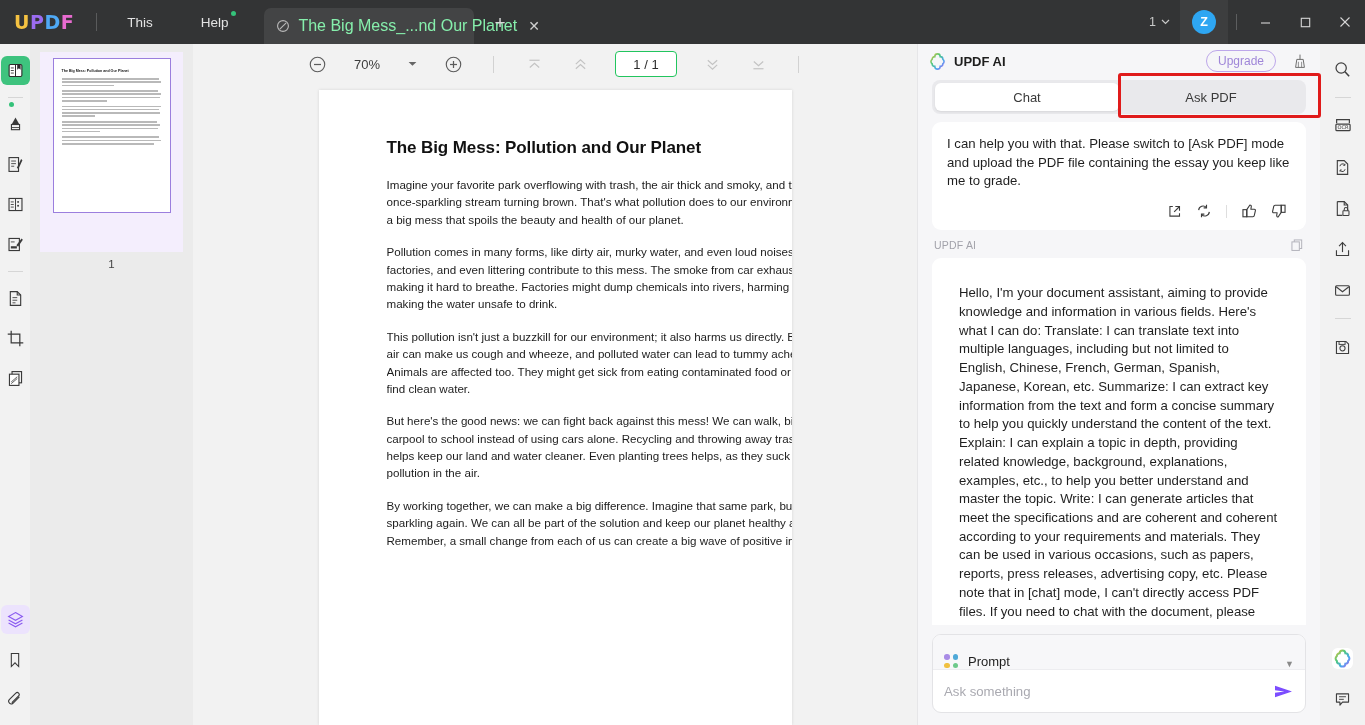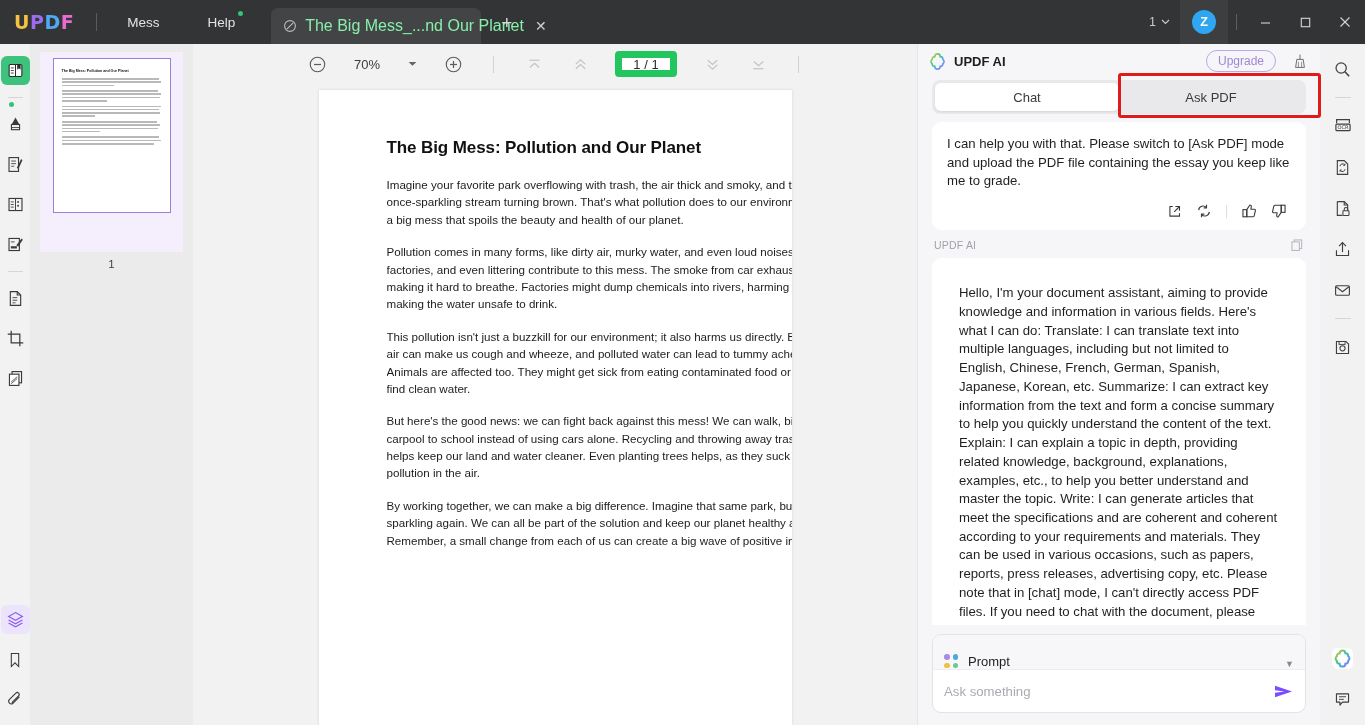--- a/index.html
+++ b/index.html
@@ -100,21 +100,21 @@
   }
   .tb-ico {
     width: 30px; height: 30px; display: flex; align-items: center; justify-content: center;
     cursor: pointer; border-radius: 5px; color: #5c5c5c;
   }
   .tb-ico.dim { color: #c3c3c3; }
   .zoom-val { font-size: 13px; color: #3c3c3c; min-width: 38px; text-align: center; cursor: default; }
   .caret-sm { width: 20px; height: 28px; display: flex; align-items: center; justify-content: center; cursor: pointer; }
   .tb-divider { width: 1px; height: 17px; background: #d2d2d2; margin: 0 9px; }
   .page-box {
-    border: 7px solid #22c55e; background: #fff; border-radius: 4px; height: 26px;
+    border: 1px solid #22c55e; background: #fff; border-radius: 4px; height: 26px;
     min-width: 62px; display: flex; align-items: center; justify-content: center;
     font-size: 13px; color: #2c2c2c; margin: 0 4px; cursor: text;
   }
   .page-area {
     flex: 1; overflow: hidden; display: flex; justify-content: center;
     padding-top: 6px;
   }
   .page-sheet {
     width: 473px; background: #fff; padding: 48px 0 0 0; box-shadow: 0 0 3px rgba(0,0,0,.12);
     overflow: hidden;
@@ -216,21 +216,21 @@
 <div class="app">
 
   <div class="titlebar">
     <div class="logo">
       <span class="l1">U</span>
       <span class="l2">P</span>
       <span class="l3">D</span>
       <span class="l4">F</span>
     </div>
     <div class="tb-sep"></div>
-    <div class="menu-item">Mess</div>
+    <div class="menu-item">This</div>
     <div class="menu-item help">
       <span>Help</span>
       <span class="help-dot"></span>
     </div>
 
     <div class="doc-tab">
       <svg class="tab-ico" viewBox="0 0 16 16">
         <circle cx="8" cy="8" r="6.2" fill="none" stroke="#b9b9b9" stroke-width="1.3"></circle>
         <line x1="4.4" y1="11.6" x2="11.6" y2="4.4" stroke="#b9b9b9" stroke-width="1.3"></line>
       </svg>

